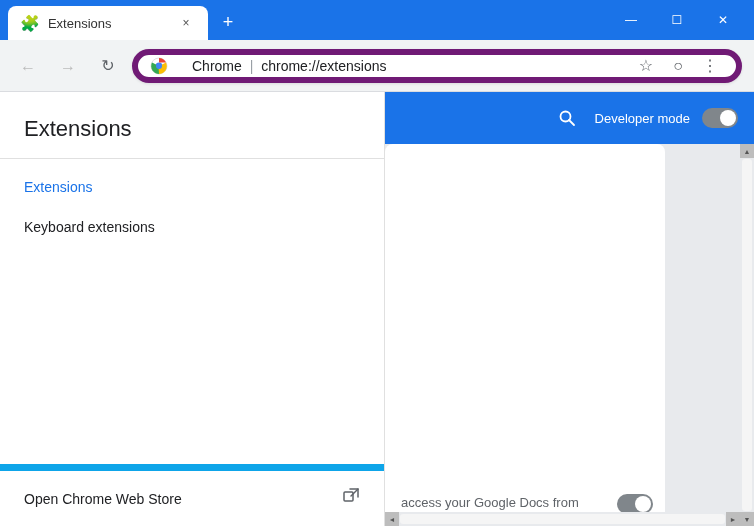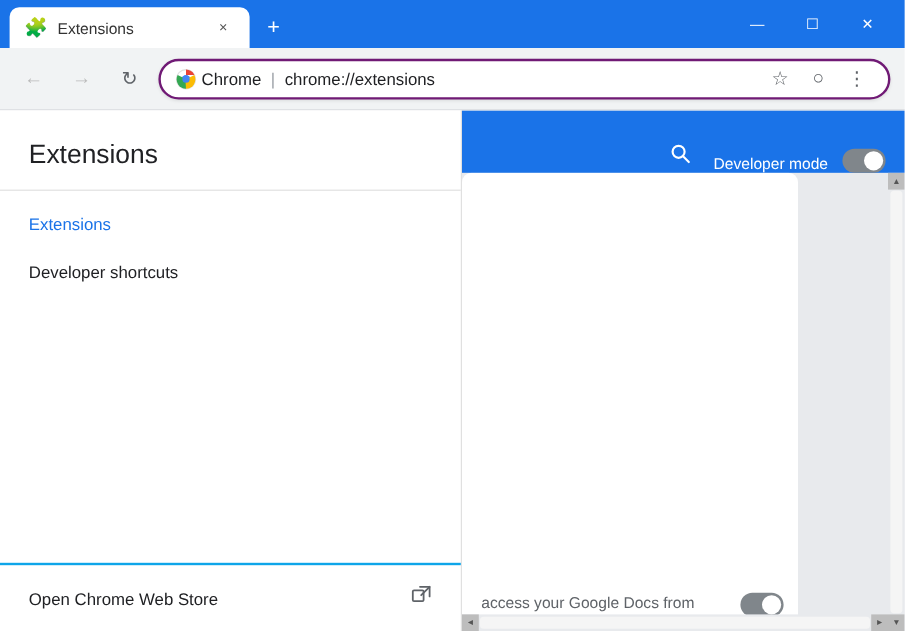--- a/index.html
+++ b/index.html
@@ -105,25 +105,25 @@
       color: #5f6368;
       font-size: 16px;
       flex-shrink: 0;
     }
     .nav-btn.disabled { color: #bbb; cursor: default; }
     .address-bar {
       flex: 1;
       height: 34px;
       background: #fff;
       border-radius: 17px;
-      border: 2px solid #701a75;
+      border: 6px solid #701a75;
       display: flex;
       align-items: center;
       padding: 0 12px;
-      gap: 4px;
+      gap: 24px;
       box-shadow: 0 1px 3px rgba(0,0,0,0.1);
     }
     .chrome-logo {
       width: 18px;
       height: 18px;
       flex-shrink: 0;
     }
     .address-text {
       font-size: 14px;
       color: #202124;
@@ -189,21 +189,21 @@
       padding: 12px 24px;
       font-size: 14px;
       cursor: pointer;
       color: #202124;
     }
     .sidebar-nav-item.active {
       color: #1a73e8;
       font-weight: 500;
     }
     .sidebar-footer {
-      border-top: 2px solid #0ea5e9;
+      border-top: 7px solid #0ea5e9;
       padding: 16px 24px;
       display: flex;
       align-items: center;
       gap: 29px;
       cursor: pointer;
     }
     .footer-text {
       font-size: 14px;
       color: #202124;
       flex: 1;
@@ -218,21 +218,21 @@
       flex: 1;
       background: #e8eaed;
       display: flex;
       flex-direction: column;
       overflow: hidden;
     }
     .content-header {
       background: #1a73e8;
       height: 52px;
       display: flex;
-      align-items: flex-end;
+      align-items: center;
       justify-content: flex-end;
       padding: 0 16px;
       gap: 12px;
       flex-shrink: 0;
     }
     .search-icon-btn {
       width: 32px;
       height: 32px;
       display: flex;
       align-items: center;
@@ -351,21 +351,21 @@
 </div>
 
 <div class="main">
 
   <div class="sidebar">
     <div class="sidebar-header">
       <span class="sidebar-title">Extensions</span>
     </div>
     <nav class="sidebar-nav">
       <div class="sidebar-nav-item active">Extensions</div>
-      <div class="sidebar-nav-item">Developer shortcuts</div>
+      <div class="sidebar-nav-item">Keyboard extensions</div>
     </nav>
     <div class="sidebar-footer">
       <span class="footer-text">Open Chrome Web Store</span>
       <span class="ext-link-icon">
         <svg width="18" height="18" viewBox="0 0 18 18" fill="none" xmlns="http://www.w3.org/2000/svg">
           <rect x="2" y="5" width="9" height="9" rx="1" stroke="#5f6368" stroke-width="1.5" fill="none"></rect>
           <path d="M8 2h8v8" stroke="#5f6368" stroke-width="1.5" fill="none" stroke-linecap="round" stroke-linejoin="round"></path>
           <line x1="16" y1="2" x2="9" y2="9" stroke="#5f6368" stroke-width="1.5" stroke-linecap="round"></line>
         </svg>
       </span>

